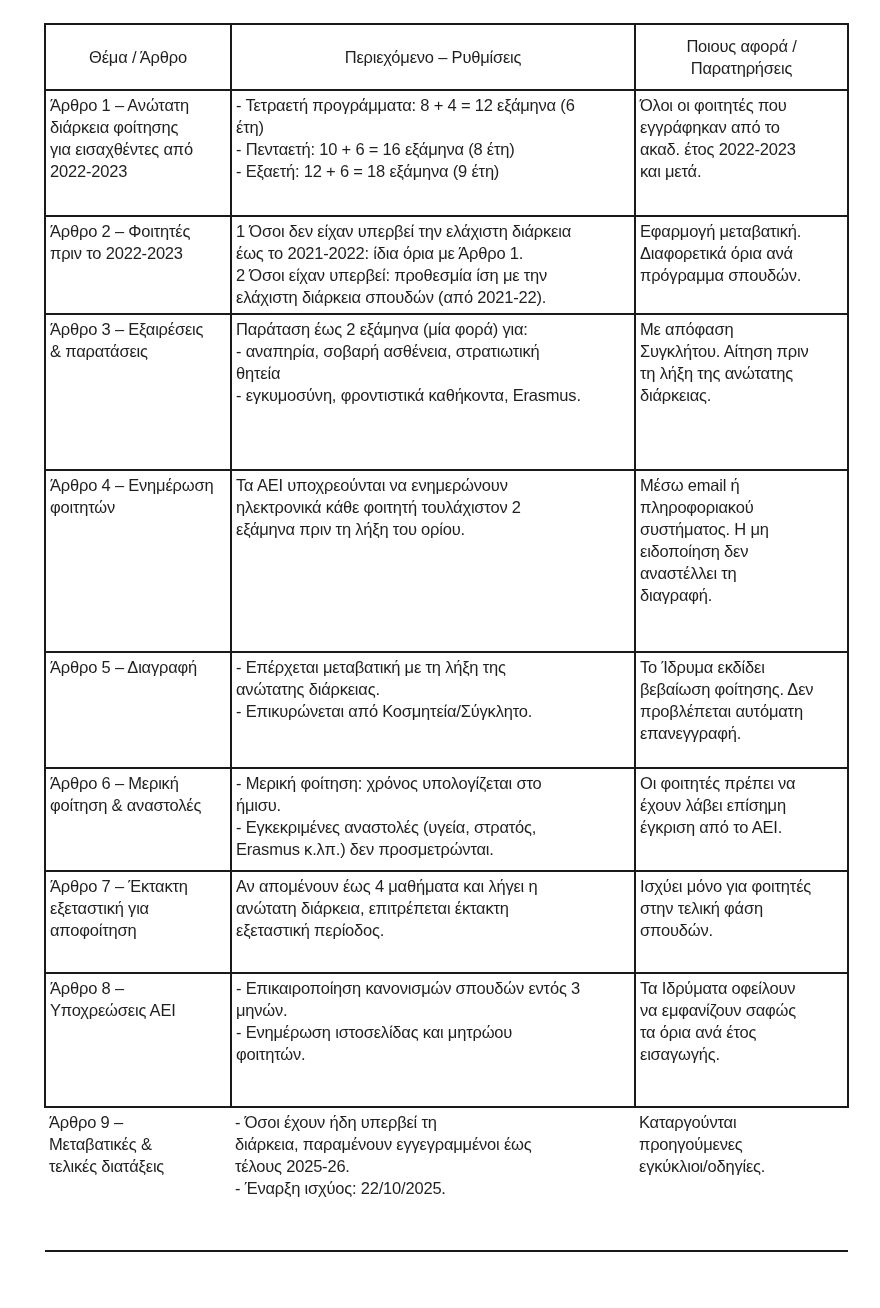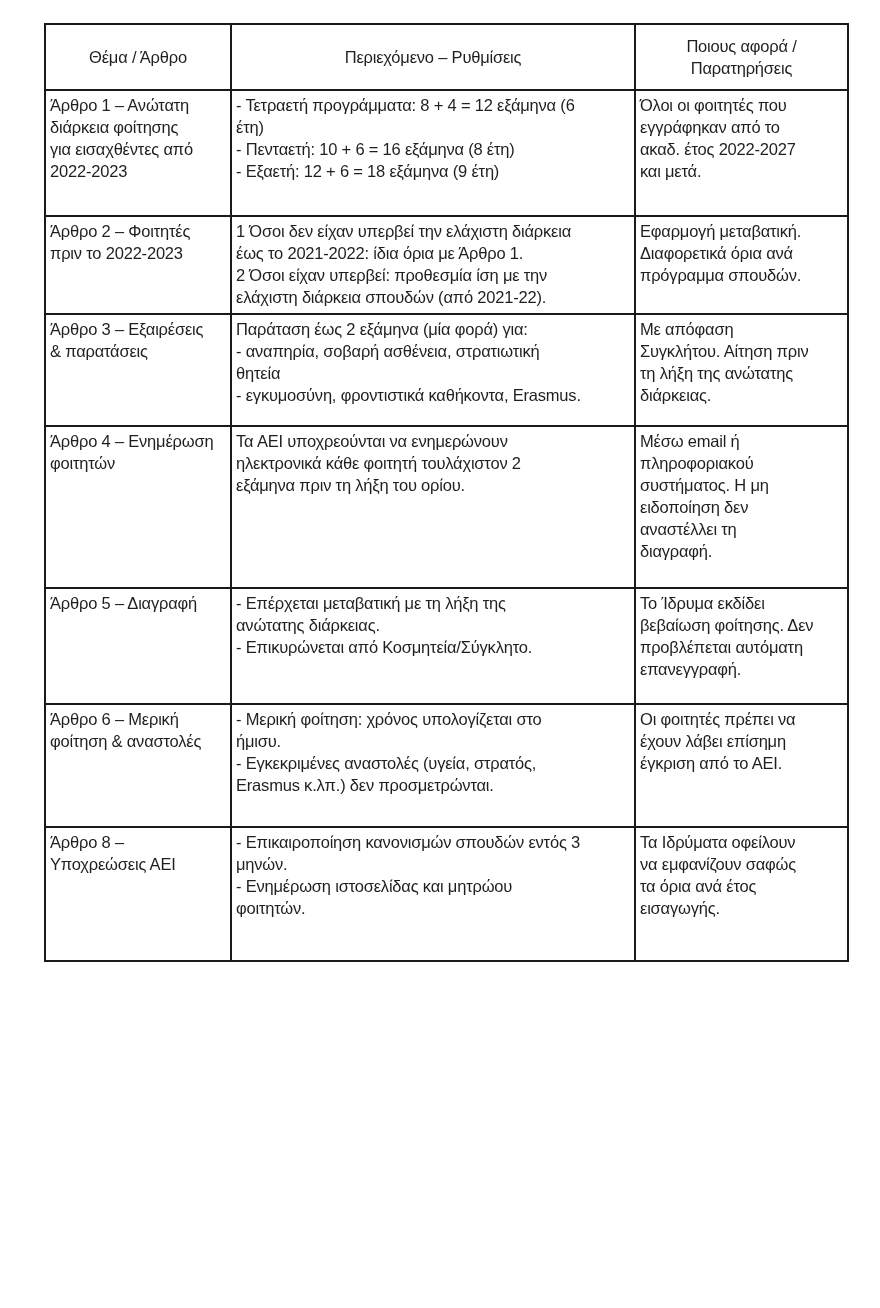--- a/index.html
+++ b/index.html
@@ -73,47 +73,47 @@
       <td class="va-t">Άρθρο 1 – Ανώτατη
 διάρκεια φοίτησης
 για εισαχθέντες από
 2022-2023</td>
       <td class="va-t">- Τετραετή προγράμματα: 8 + 4 = 12 εξάμηνα (6
 έτη)
 - Πενταετή: 10 + 6 = 16 εξάμηνα (8 έτη)
 - Εξαετή: 12 + 6 = 18 εξάμηνα (9 έτη)</td>
       <td class="va-t">Όλοι οι φοιτητές που
 εγγράφηκαν από το
-ακαδ. έτος 2022-2027
+ακαδ. έτος 2022-2023
 και μετά.</td>
     </tr>
     <tr style="height:98px">
       <td class="va-b">Άρθρο 2 – Φοιτητές
 πριν το 2022-2023</td>
       <td class="va-t">1 Όσοι δεν είχαν υπερβεί την ελάχιστη διάρκεια
 έως το 2021-2022: ίδια όρια με Άρθρο 1.
 2 Όσοι είχαν υπερβεί: προθεσμία ίση με την
 ελάχιστη διάρκεια σπουδών (από 2021-22).</td>
       <td class="va-b">Εφαρμογή μεταβατική.
 Διαφορετικά όρια ανά
 πρόγραμμα σπουδών.</td>
     </tr>
-    <tr style="height:112px">
+    <tr style="height:156px">
       <td class="va-b">Άρθρο 3 – Εξαιρέσεις
 &amp; παρατάσεις</td>
       <td class="va-t">Παράταση έως 2 εξάμηνα (μία φορά) για:
 - αναπηρία, σοβαρή ασθένεια, στρατιωτική
 θητεία
 - εγκυμοσύνη, φροντιστικά καθήκοντα, Erasmus.</td>
       <td class="va-t">Με απόφαση
 Συγκλήτου. Αίτηση πριν
 τη λήξη της ανώτατης
 διάρκειας.</td>
     </tr>
-    <tr style="height:162px">
+    <tr style="height:182px">
       <td class="va-b">Άρθρο 4 – Ενημέρωση
 φοιτητών</td>
       <td class="va-b">Τα ΑΕΙ υποχρεούνται να ενημερώνουν
 ηλεκτρονικά κάθε φοιτητή τουλάχιστον 2
 εξάμηνα πριν τη λήξη του ορίου.</td>
       <td class="va-m">Μέσω email ή
 πληροφοριακού
 συστήματος. Η μη
 ειδοποίηση δεν
 αναστέλλει τη
@@ -122,38 +122,61 @@
     <tr style="height:116px">
       <td class="va-b">Άρθρο 5 – Διαγραφή</td>
       <td class="va-b">- Επέρχεται μεταβατική με τη λήξη της
 ανώτατης διάρκειας.
 - Επικυρώνεται από Κοσμητεία/Σύγκλητο.</td>
       <td class="va-m">Το Ίδρυμα εκδίδει
 βεβαίωση φοίτησης. Δεν
 προβλέπεται αυτόματη
 επανεγγραφή.</td>
     </tr>
-    <tr style="height:123px">
+    <tr style="height:103px">
       <td class="va-b">Άρθρο 6 – Μερική
 φοίτηση &amp; αναστολές</td>
       <td class="va-t">- Μερική φοίτηση: χρόνος υπολογίζεται στο
 ήμισυ.
 - Εγκεκριμένες αναστολές (υγεία, στρατός,
 Erasmus κ.λπ.) δεν προσμετρώνται.</td>
       <td class="va-b">Οι φοιτητές πρέπει να
 έχουν λάβει επίσημη
 έγκριση από το ΑΕΙ.</td>
+    </tr>
+    <tr style="height:102px">
+      <td class="va-m">Άρθρο 7 – Έκτακτη
+εξεταστική για
+αποφοίτηση</td>
+      <td class="va-m">Αν απομένουν έως 4 μαθήματα και λήγει η
+ανώτατη διάρκεια, επιτρέπεται έκτακτη
+εξεταστική περίοδος.</td>
+      <td class="va-m">Ισχύει μόνο για φοιτητές
+στην τελική φάση
+σπουδών.</td>
     </tr>
     <tr style="height:134px">
       <td class="va-b">Άρθρο 8 –
 Υποχρεώσεις ΑΕΙ</td>
       <td class="va-m">- Επικαιροποίηση κανονισμών σπουδών εντός 3
 μηνών.
 - Ενημέρωση ιστοσελίδας και μητρώου
 φοιτητών.</td>
       <td class="va-m">Τα Ιδρύματα οφείλουν
 να εμφανίζουν σαφώς
 τα όρια ανά έτος
 εισαγωγής.</td>
     </tr>
+    <tr class="seamless" style="height:144px">
+      <td class="va-m">Άρθρο 9 –
+Μεταβατικές &amp;
+τελικές διατάξεις</td>
+      <td class="va-m indent">- Όσοι έχουν ήδη υπερβεί τη
+διάρκεια, παραμένουν εγγεγραμμένοι έως
+τέλους 2025-26.
+- Έναρξη ισχύος: 22/10/2025.</td>
+      <td class="va-m">Καταργούνται
+προηγούμενες
+εγκύκλιοι/οδηγίες.</td>
+    </tr>
   </tbody>
     </table>
 </div>
 
 </body></html>

